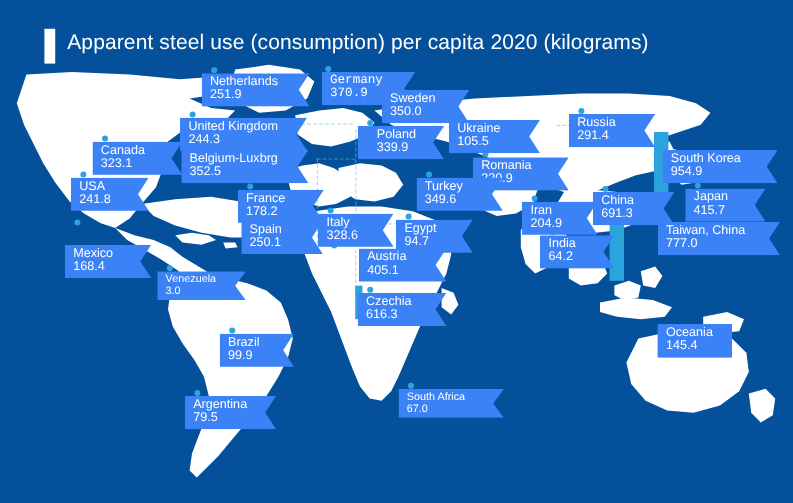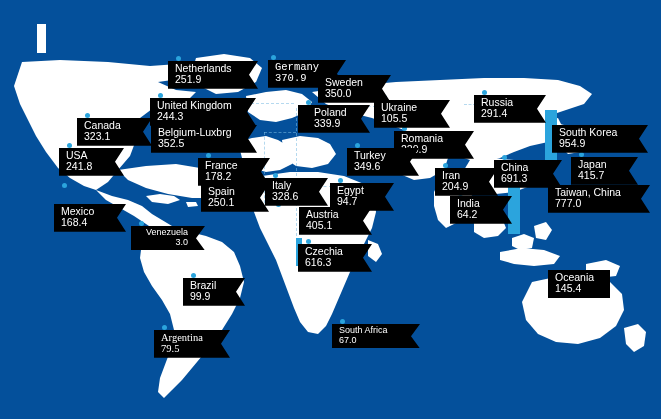--- a/index.html
+++ b/index.html
@@ -17,21 +17,21 @@
 
   
   .stalk{position:absolute;background:#2ba4dd;}
   .dash-h{position:absolute;height:0;border-top:1px dashed rgba(120,185,225,.55);}
   .dash-v{position:absolute;width:0;border-left:1px dashed rgba(120,185,225,.55);}
 
   
   .dot{position:absolute;width:5px;height:5px;border-radius:50%;background:#2ba4dd;}
 
   
-  .chip{position:absolute;background:#000000;color:#ffffff;padding:2px 7px 3px 7px;
+  .chip{position:absolute;background:#3b82f6;color:#ffffff;padding:2px 7px 3px 7px;
         line-height:1.08;white-space:nowrap;box-sizing:border-box;}
   .chip.flag{clip-path:polygon(0 0,100% 0,calc(100% - 9px) 50%,100% 100%,0 100%);
              padding-right:17px;}
   .chip .nm{display:block;font-size:10.5px;}
   .chip .vl{display:block;font-size:10.5px;}
   .chip.sm .nm,.chip.sm .vl{font-size:9px;}
 </style>
 </head>
 <body>
 
@@ -113,20 +113,21 @@
   <div class="dash-h" style="left:318px;top:186px;width:14px;"></div>
   <div class="dash-h" style="left:464px;top:104px;width:12px;"></div>
   <div class="dash-v" style="left:203px;top:164px;height:18px;"></div>
 
   <div class="stalk" style="left:545px;top:110px;width:12px;height:50px;"></div>
   <div class="stalk" style="left:508px;top:182px;width:12px;height:52px;"></div>
   <div class="stalk" style="left:296px;top:238px;width:6px;height:28px;"></div>
 
   <div id="title-bar">
     <div id="title-accent"></div>
+    <div id="title-text">Apparent steel use (consumption) per capita 2020 (kilograms)</div>
   </div>
 
   <div id="dots-layer">
       <div class="dot" style="left: 176px; top: 56px;"></div>
       <div class="dot" style="left: 271px; top: 55px;"></div>
       <div class="dot" style="left: 326px; top: 70px;"></div>
       <div class="dot" style="left: 158px; top: 93px;"></div>
       <div class="dot" style="left: 306px; top: 100px;"></div>
       <div class="dot" style="left: 382px; top: 95px;"></div>
       <div class="dot" style="left: 482px; top: 90px;"></div>
@@ -241,39 +242,39 @@
         <span class="vl">204.9</span>
       </div>
       <div class="chip flag" style="left: 450px; top: 196px; width: 62px;">
         <span class="nm">India</span>
         <span class="vl">64.2</span>
       </div>
       <div class="chip flag" style="left: 268px; top: 207px; width: 73px; margin-left: 31px;">
         <span class="nm">Austria</span>
         <span class="vl">405.1</span>
       </div>
-      <div class="chip flag sm" style="left: 131px; top: 226px; width: 74px; text-align: right;">
+      <div class="chip flag sm" style="left: 131px; top: 226px; width: 74px;">
         <span class="nm">Venezuela</span>
         <span class="vl">3.0</span>
       </div>
       <div class="chip flag" style="left: 298px; top: 244px; width: 74px;">
         <span class="nm">Czechia</span>
         <span class="vl">616.3</span>
       </div>
       <div class="chip" style="left: 548px; top: 270px; width: 62px;">
         <span class="nm">Oceania</span>
         <span class="vl">145.4</span>
       </div>
       <div class="chip flag" style="left: 183px; top: 278px; width: 62px;">
         <span class="nm">Brazil</span>
         <span class="vl">99.9</span>
       </div>
       <div class="chip flag sm" style="left: 332px; top: 324px; width: 88px;">
         <span class="nm">South Africa</span>
         <span class="vl">67.0</span>
       </div>
-      <div class="chip flag" style="left: 154px; top: 330px; width: 76px; font-family: Liberation Serif, serif;">
+      <div class="chip flag" style="left: 154px; top: 330px; width: 76px;">
         <span class="nm">Argentina</span>
         <span class="vl">79.5</span>
       </div>
     </div>
 
 </div>
 
 </body></html>

